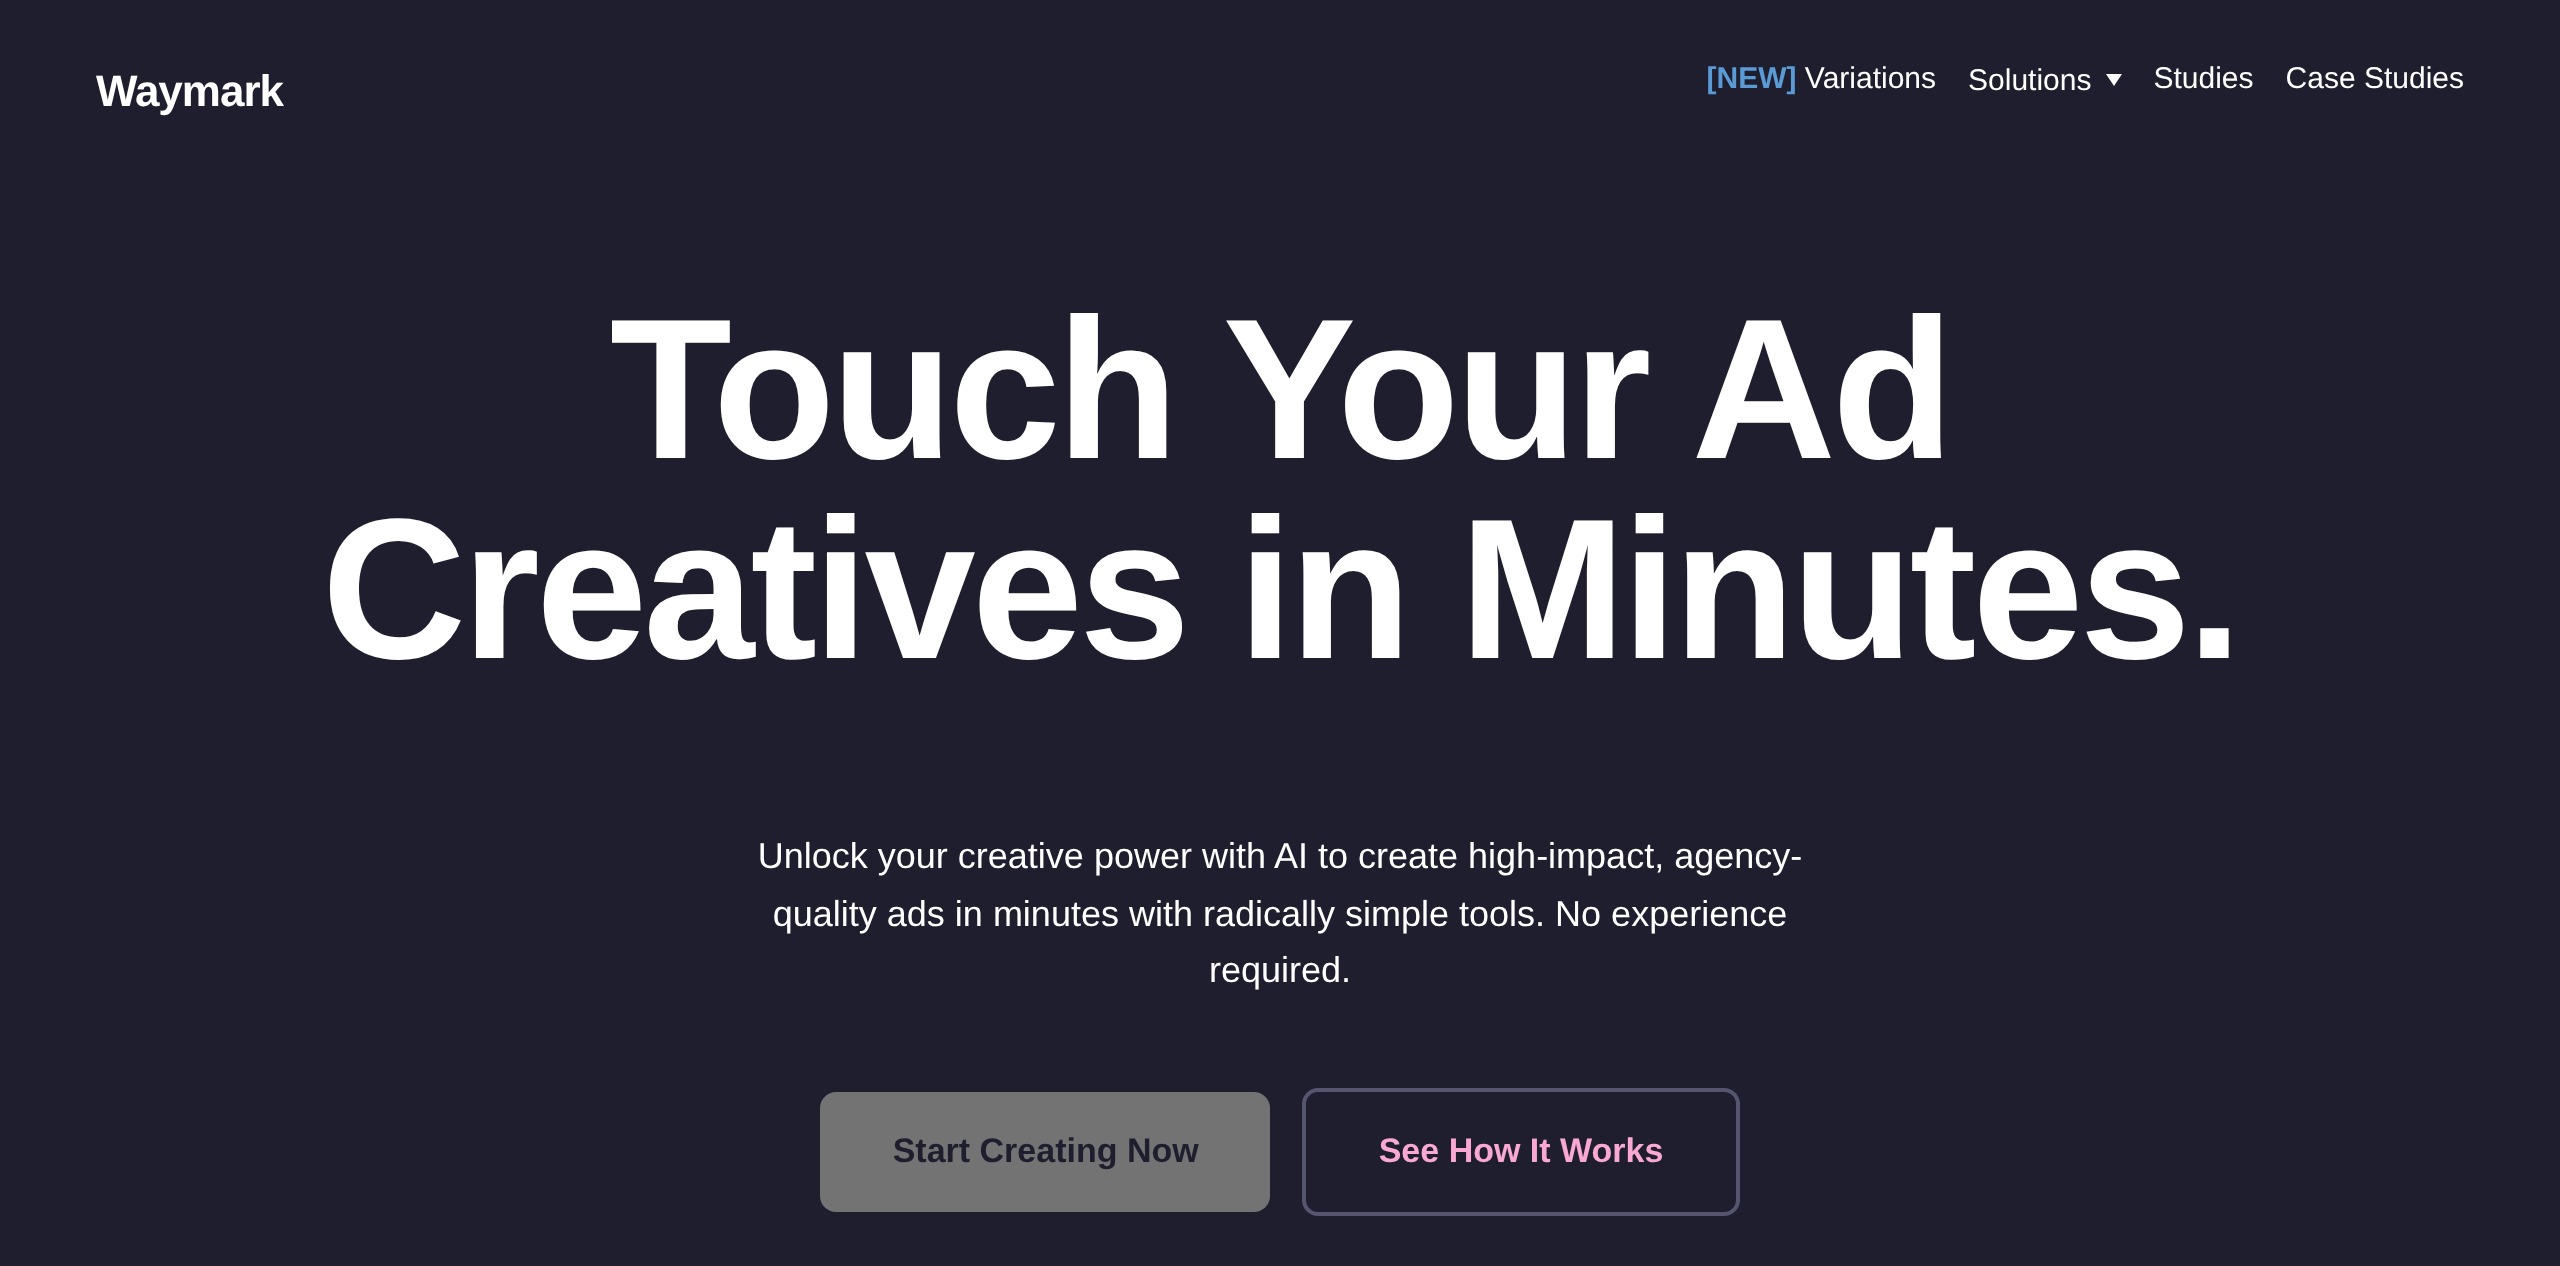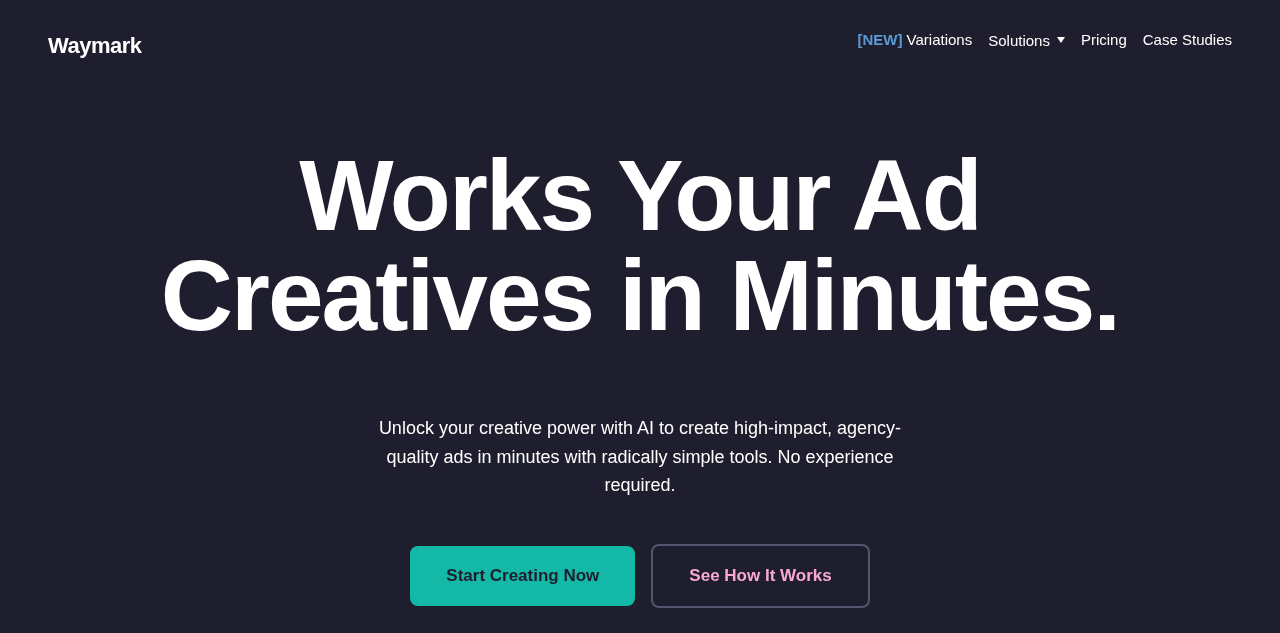--- a/index.html
+++ b/index.html
@@ -127,21 +127,21 @@
       margin-top: 41px;
     }
 
     .hero-buttons {
       display: flex;
       gap: 16px;
       align-items: center;
     }
 
     .btn-start-creating {
-      background-color: #14b8a6;
+      background-color: #737373;
       color: #1e1e2e;
       border: none;
       padding: 20px 36px;
       border-radius: 8px;
       font-size: 17px;
       font-weight: 600;
       cursor: pointer;
       white-space: nowrap;
     }
 
@@ -170,32 +170,32 @@
         <span>Variations</span>
       </a>
     </li>
     <li>
       <a href="#" class="nav-solutions">
         <span>Solutions</span>
         <span class="chevron-down"></span>
       </a>
     </li>
     <li>
-      <a href="#">Pricing</a>
+      <a href="#">Studies</a>
     </li>
     <li>
       <a href="#">Case Studies</a>
     </li>
   </ul>
 
 </nav>
 
 <section class="hero">
   <h1 class="hero-headline">
-    <span>Works Your Ad</span><br>
+    <span>Touch Your Ad</span><br>
     <span>Creatives in Minutes.</span>
   </h1>
 
   <p class="hero-subtext">Unlock your creative power with AI to create high-impact, agency-quality ads in minutes with radically simple tools. No experience required.</p>
 
   <div class="hero-buttons">
     <button class="btn-start-creating">Start Creating Now</button>
     <button class="btn-see-how">See How It Works</button>
   </div>
 </section>

